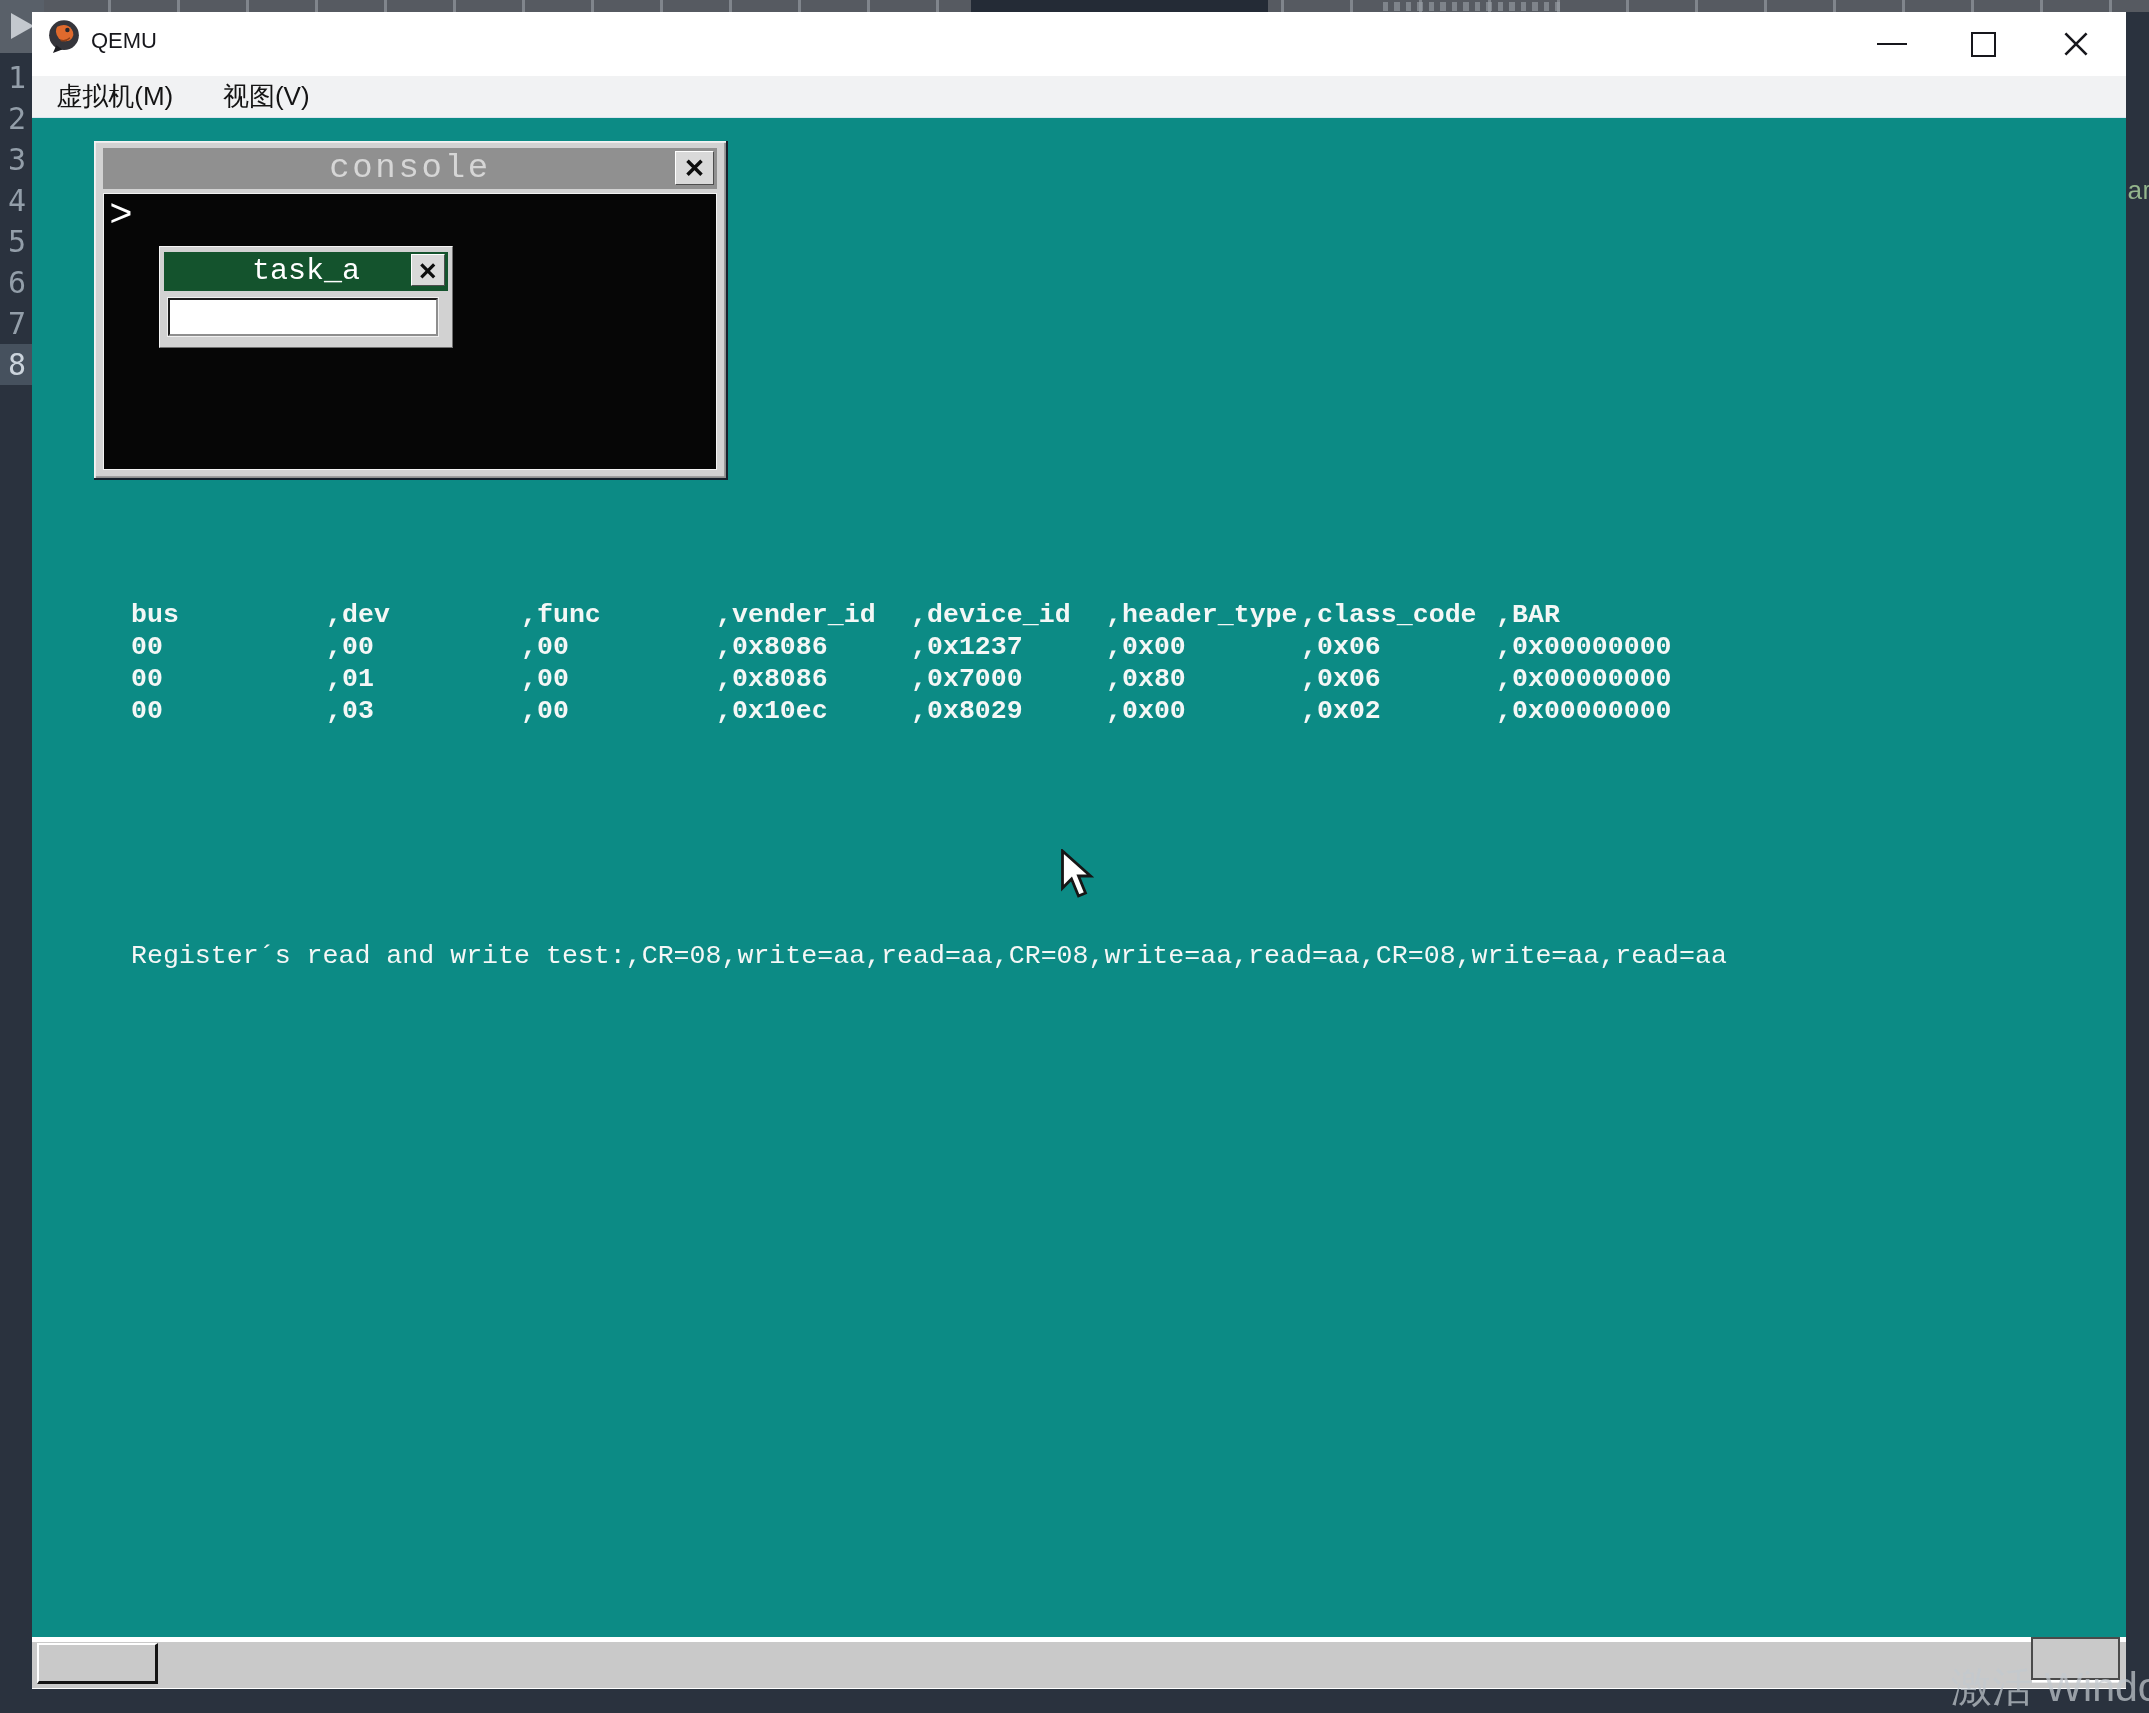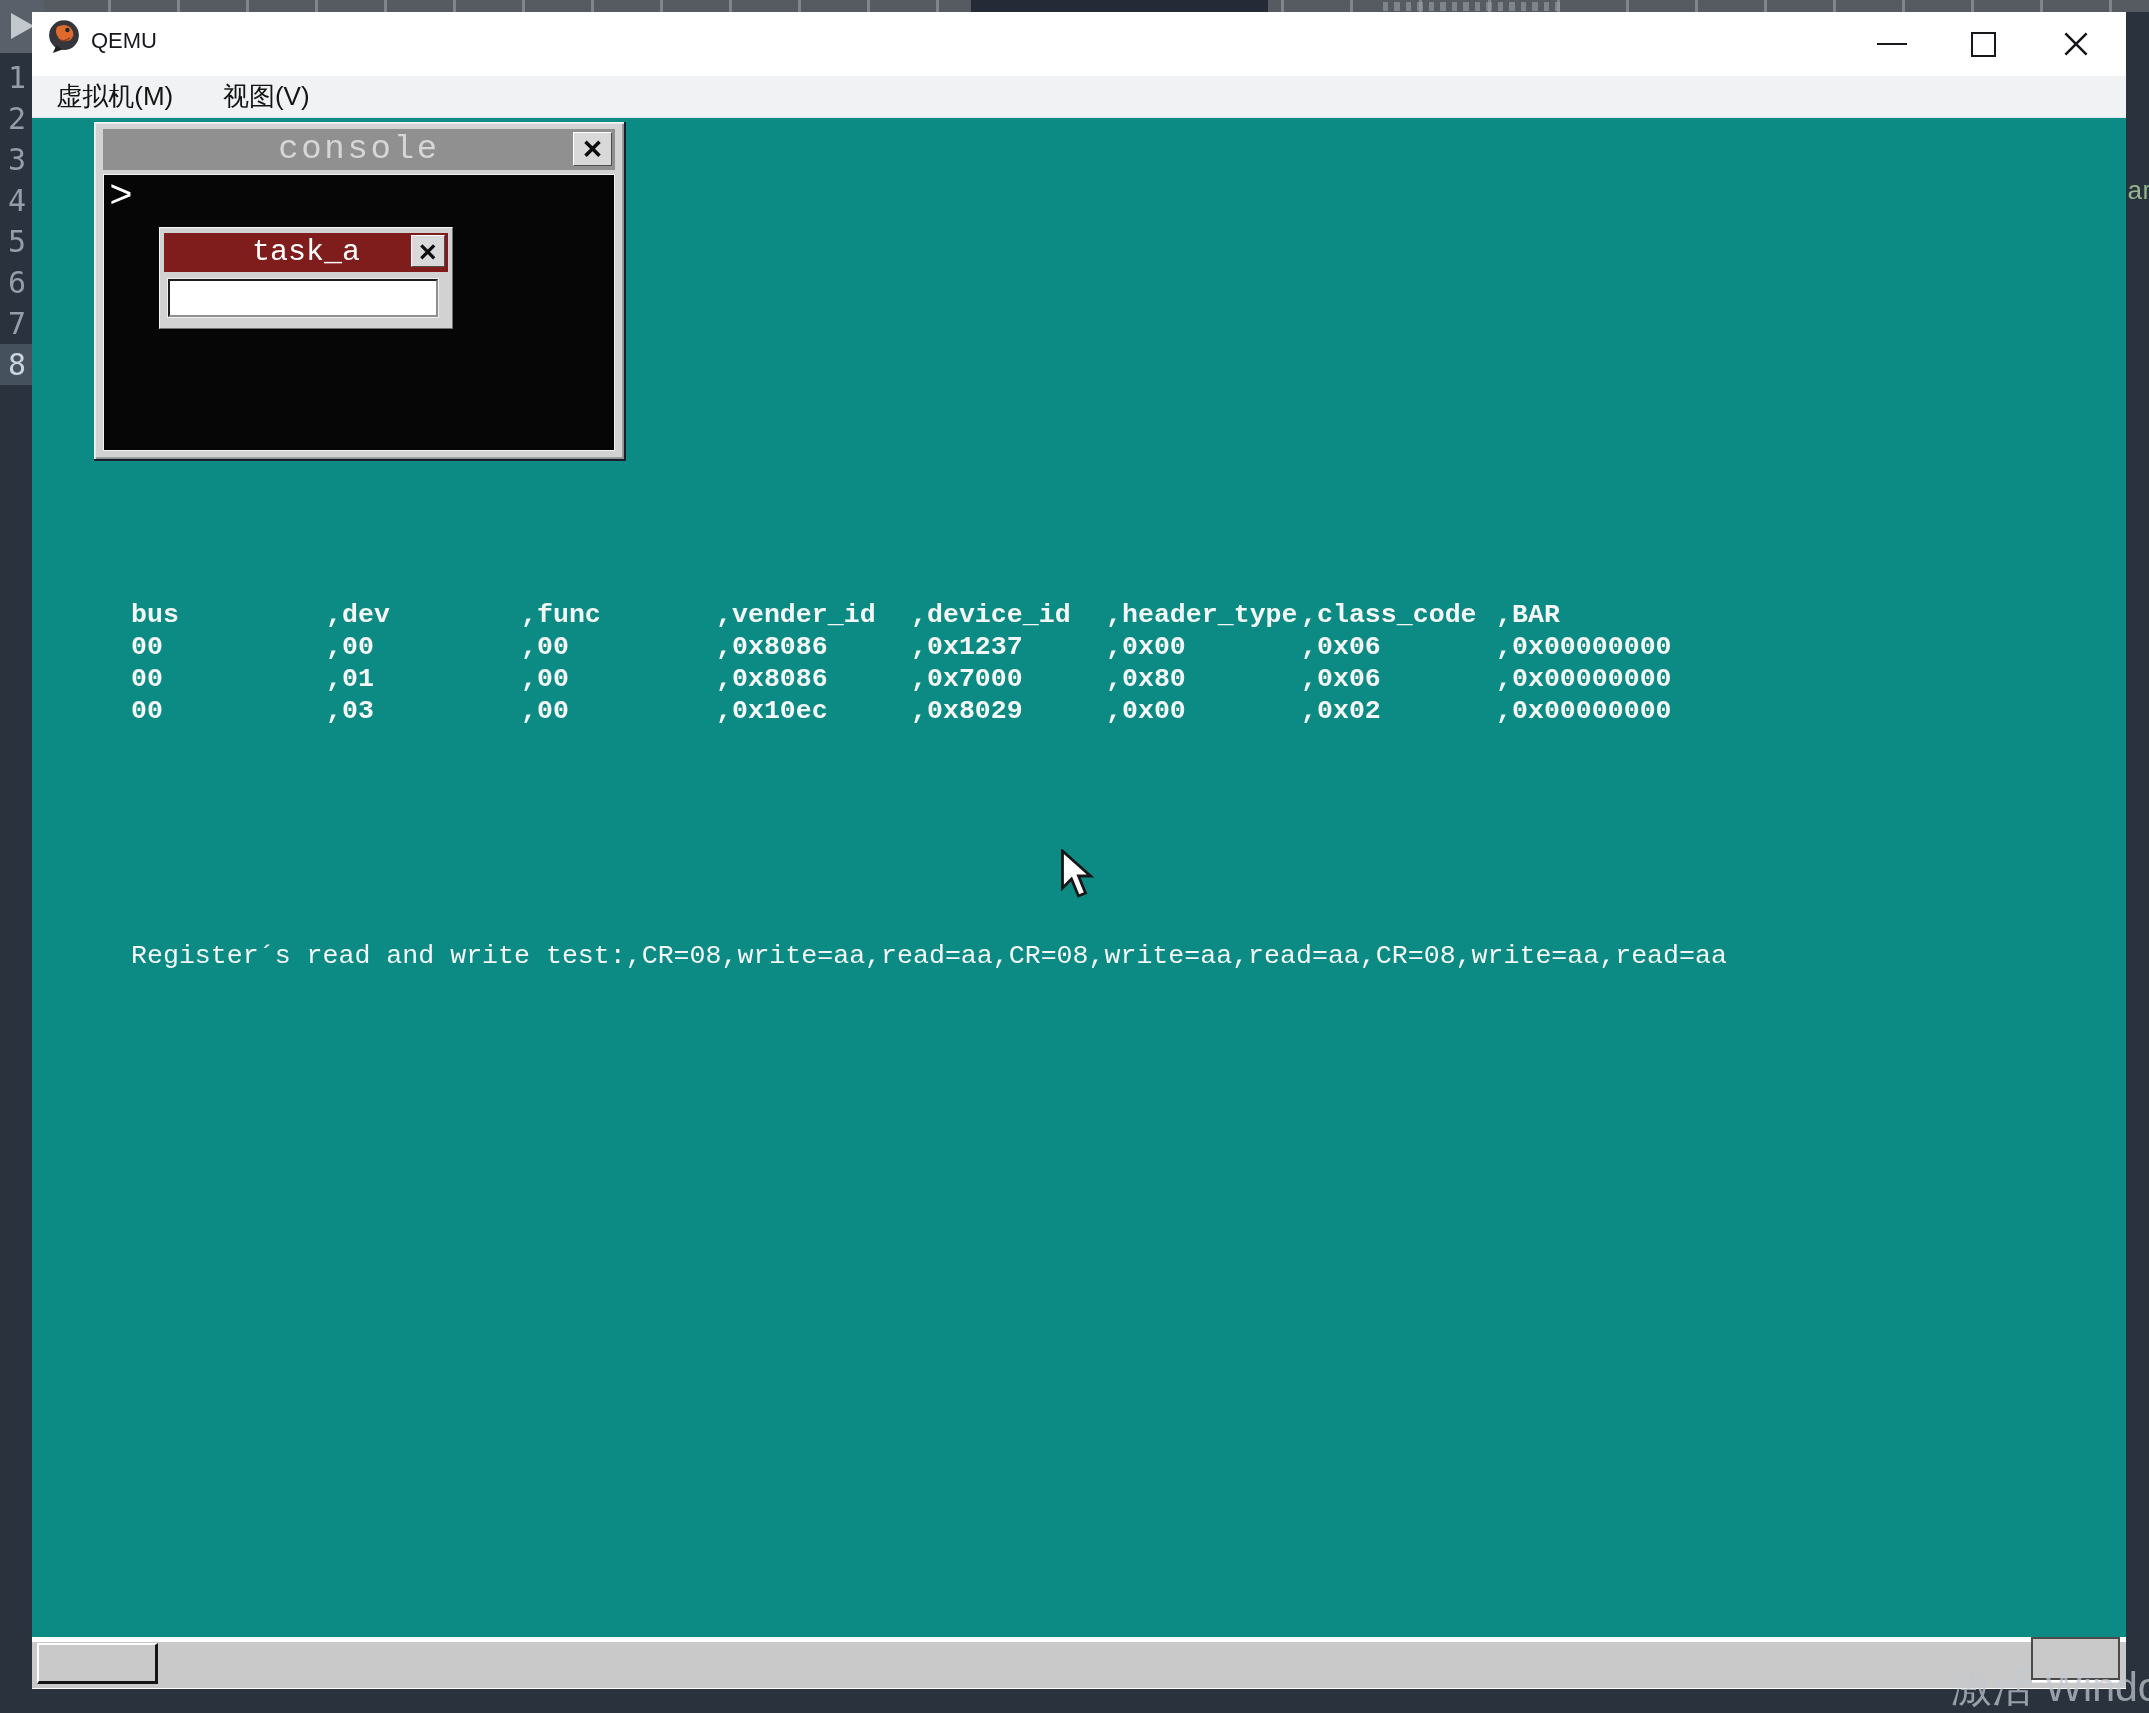--- a/index.html
+++ b/index.html
@@ -34,37 +34,37 @@
   .glyph-max{width:21px;height:21px;border:2.7px solid #17171c;}
   .menu-bar{left:0;top:64px;right:0;height:43px;background:#f1f2f3;border-bottom:2.7px solid #dbe4ee;
     display:flex;align-items:center;padding-left:19px;gap:39px;box-sizing:border-box;}
   .menu-item{font-size:26px;color:#141414;padding:1.8px 5.3px;cursor:pointer;}
 
   
   .guest{left:0;top:106px;width:2094px;height:1570px;background:#0c8b85;overflow:hidden;}
   .guest, .guest *{font-family:"Liberation Mono","DejaVu Sans Mono",monospace;}
 
   
-  .console{left:62px;top:4px;width:532px;height:339px;background:#d2d2d2;
+  .console{left:62px;top:23px;width:634px;height:339px;background:#d2d2d2;
     border-right:2.7px solid #15202b;border-bottom:2.7px solid #15202b;box-sizing:border-box;
     box-shadow:inset 1.8px 1.8px 0 #f3f3f3, inset -1.8px -1.8px 0 #8f8f8f;}
   .console-title{left:8.9px;top:6.2px;right:8.9px;height:41px;background:#909090;
     display:flex;align-items:center;justify-content:center;cursor:move;}
   .console-title-text{font-size:34px;letter-spacing:2.7px;color:#d6d6d6;}
   .x-btn{width:39px;height:34px;background:#d9d9d9;border:1.8px solid #ffffff;
     border-right-color:#4e4e4e;border-bottom-color:#4e4e4e;box-sizing:border-box;
     display:flex;align-items:center;justify-content:center;cursor:pointer;}
   .console-close{position:absolute;right:3.5px;top:3.5px;}
   .console-body{left:8.9px;top:52px;right:8.9px;bottom:8.9px;background:#060606;border:1.8px solid #f2f2f2;}
   .prompt{left:5.3px;top:0px;font-size:39px;color:#ffffff;}
 
   
   .task{left:55px;top:52px;width:294px;height:102px;background:#d2d2d2;
     border:1.8px solid #f5f5f5;border-right-color:#6f6f6f;border-bottom-color:#6f6f6f;box-sizing:border-box;}
-  .task-title{left:4.4px;top:4.4px;right:4.4px;height:39px;background:#7f1d1d;
+  .task-title{left:4.4px;top:4.4px;right:4.4px;height:39px;background:#14532d;
     display:flex;align-items:center;justify-content:center;cursor:move;}
   .task-title-text{font-size:30px;color:#ffffff;}
   .task-close{position:absolute;right:2.7px;top:2.7px;width:34px;height:32px;}
   .task-input{position:absolute;left:8px;top:51px;width:259px;height:34px;background:#ffffff;
     border:2.7px solid #1d1d1d;border-right-color:#8e8e8e;border-bottom-color:#8e8e8e;
     outline:1.8px solid #f0f0f0;font-size:26.6px;padding:0 3.5px;}
 
   
   .pci-table{left:99px;top:482px;color:#f4f7f6;font-size:26.6px;}
   .trow{height:32px;white-space:pre;}

